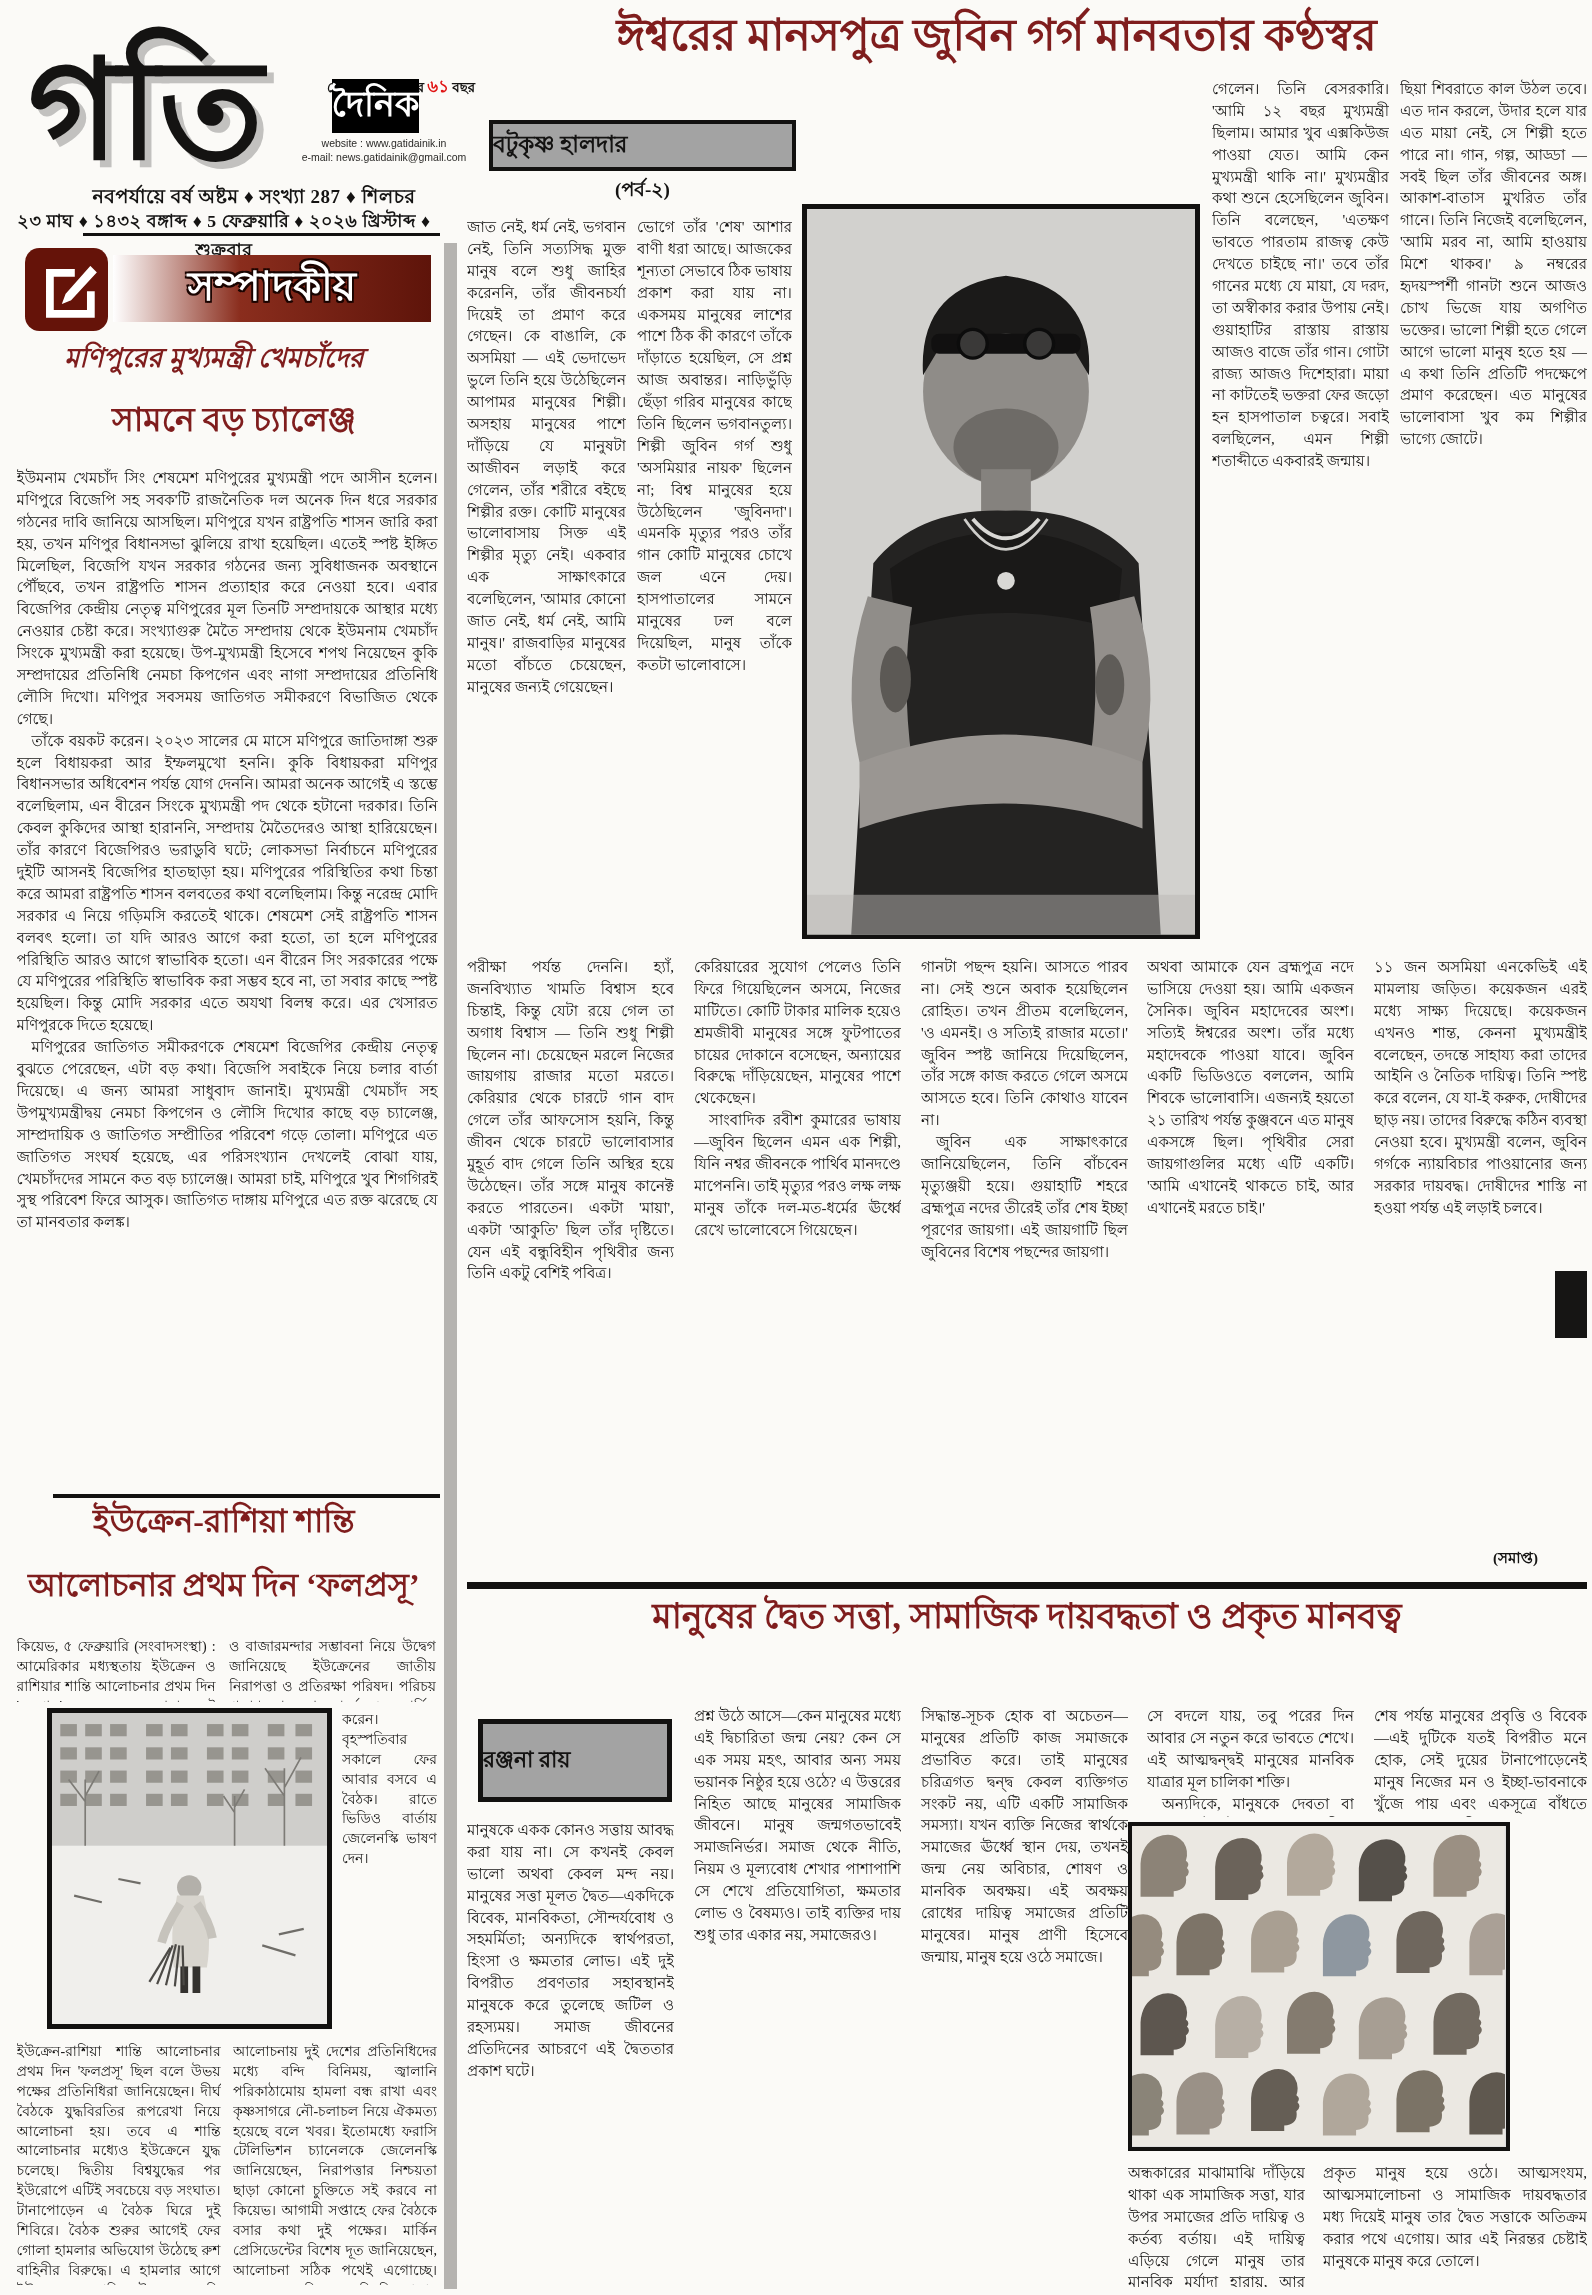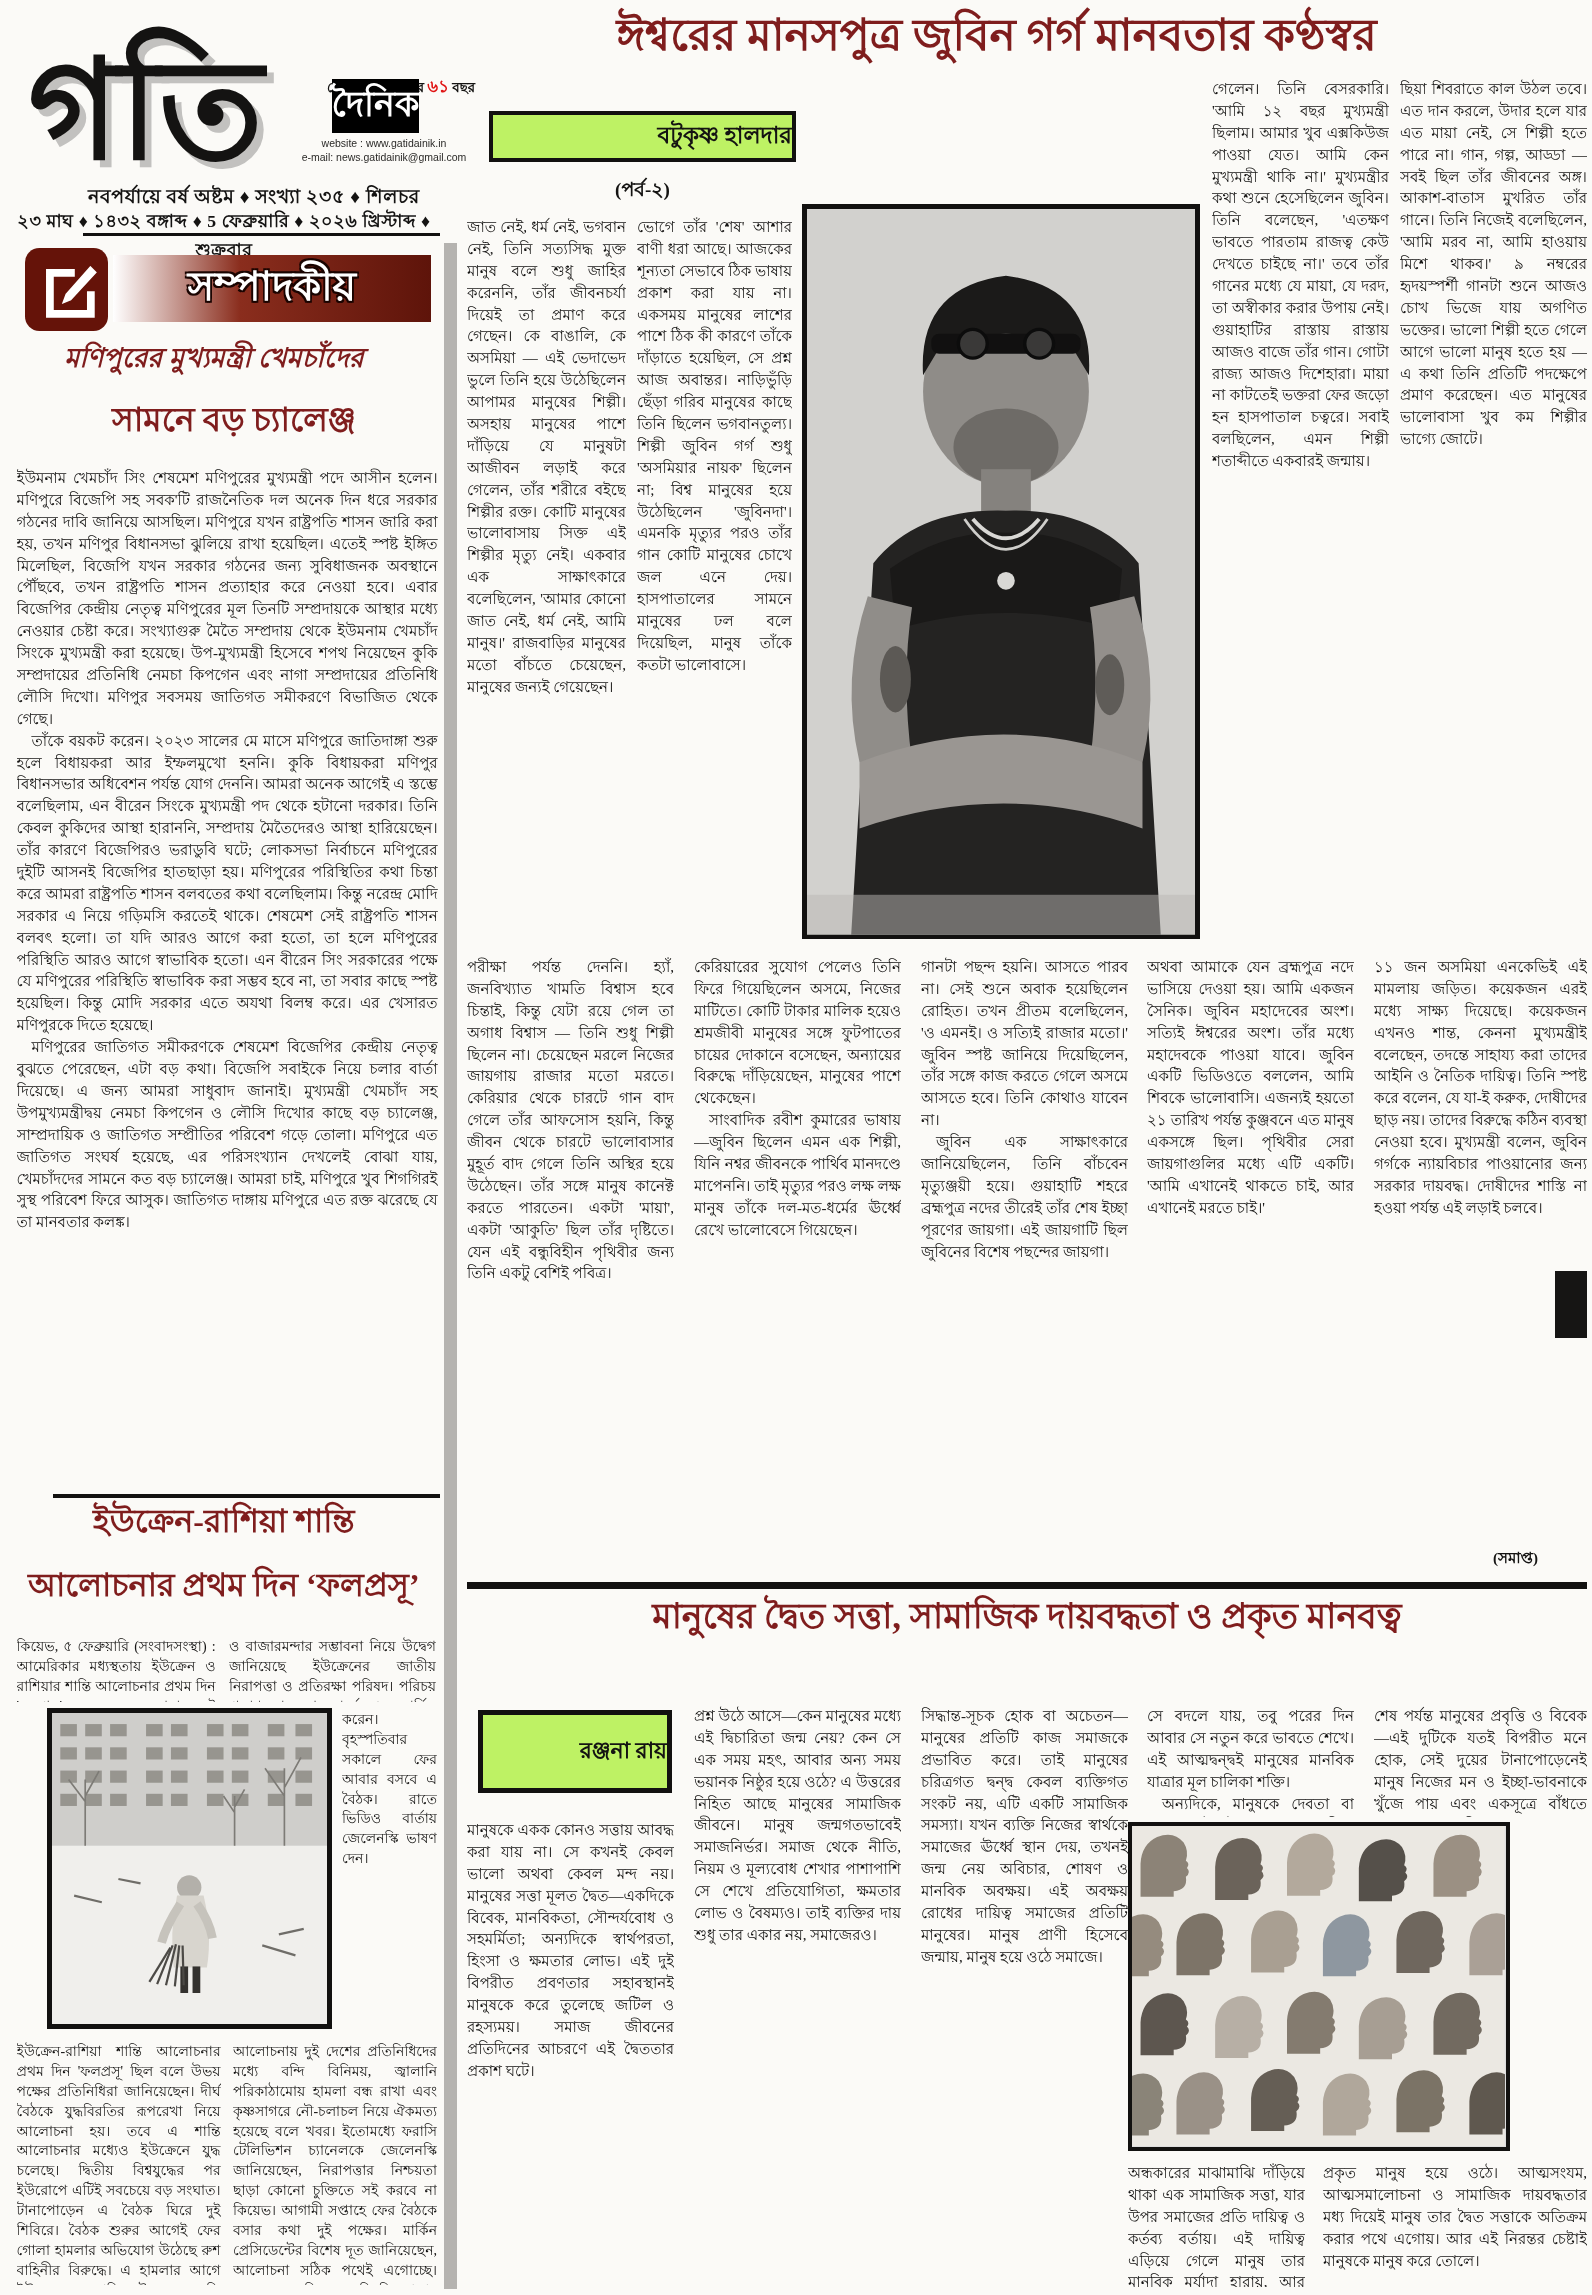--- a/index.html
+++ b/index.html
@@ -10,21 +10,21 @@
   .abs{position:absolute;}
   .ctr{text-align:center;}
   .jus{text-align:justify;text-justify:inter-word;}
   .pre{white-space:pre-line;}
   .bold{font-weight:700;}
   .body-txt{font-size:15px;line-height:1.46;}
   .body-sm{font-size:14px;line-height:1.42;}
   .rule{background:#121110;}
   .vrule{background:#b5b3b0;}
   .photo-frame{border:5px solid #121110;box-sizing:border-box;background:#ddd;}
-  .byline-box{border:4.4px solid #121110;box-sizing:border-box;display:flex;align-items:center;justify-content:flex-end;background:#bef264;}
+  .byline-box{border:4.4px solid #121110;box-sizing:border-box;display:flex;align-items:center;justify-content:flex-start;background:#a3a3a3;margin-top:9px;}
   .headline{font-weight:700;color:#7f1d1d;}
   .masthead-line{font-weight:700;font-size:19px;letter-spacing:0.6px;}
   .logo-text{font-weight:700;font-size:139px;line-height:1;text-shadow:6.6px 6.6px 0 #c2c1bf;}
   .badge{background:#000000;color:#fff;font-weight:700;display:flex;align-items:center;justify-content:center;}
   .ed-banner{
     background:linear-gradient(90deg,#ffffff 0%,#8a2d1d 40%,#5e140a 100%);
     display:flex;align-items:center;justify-content:center;
   }
   .ed-banner span{
     color:#fff;font-weight:700;font-size:40px;
@@ -46,21 +46,21 @@
   <span>বছর</span>
 </div>
 
 <div class="abs badge" style="left:332px;top:79px;width:87px;height:54px;font-size:35px;">দৈনিক</div>
 
 <div class="abs weblines ctr" style="left:301px;top:136px;width:166px;">
   <div>website : www.gatidainik.in</div>
   <div>e-mail: news.gatidainik@gmail.com</div>
 </div>
 
-<div class="abs masthead-line ctr" style="left:66px;top:182px;width:376px;">নবপর্যায়ে বর্ষ অষ্টম ♦ সংখ্যা ২৩৫ ♦ শিলচর</div>
+<div class="abs masthead-line ctr" style="left:66px;top:182px;width:376px;">নবপর্যায়ে বর্ষ অষ্টম ♦ সংখ্যা 287 ♦ শিলচর</div>
 <div class="abs masthead-line ctr" style="left:5.5px;top:208px;width:437px;font-size:17.7px;">২৩ মাঘ ♦ ১৪৩২ বঙ্গাব্দ ♦ 5 ফেব্রুয়ারি ♦ ২০২৬ খ্রিস্টাব্দ ♦ শুক্রবার</div>
 <div class="abs rule" style="left:83px;top:233px;width:357px;height:3.3px;"></div>
 
 <div class="abs vrule" style="left:444px;top:243px;width:13.3px;height:2046px;"></div>
 
 <div class="abs headline ctr" style="left:406px;top:12px;width:1181px;font-size:44px;line-height:1.1;">ঈশ্বরের মানসপুত্র জুবিন গর্গ মানবতার কণ্ঠস্বর</div>
 
 <div class="abs byline-box" style="left:489px;top:111px;width:307px;height:51px;">
   <span class="bold" style="font-size:23px;">বটুকৃষ্ণ হালদার</span>
 </div>

